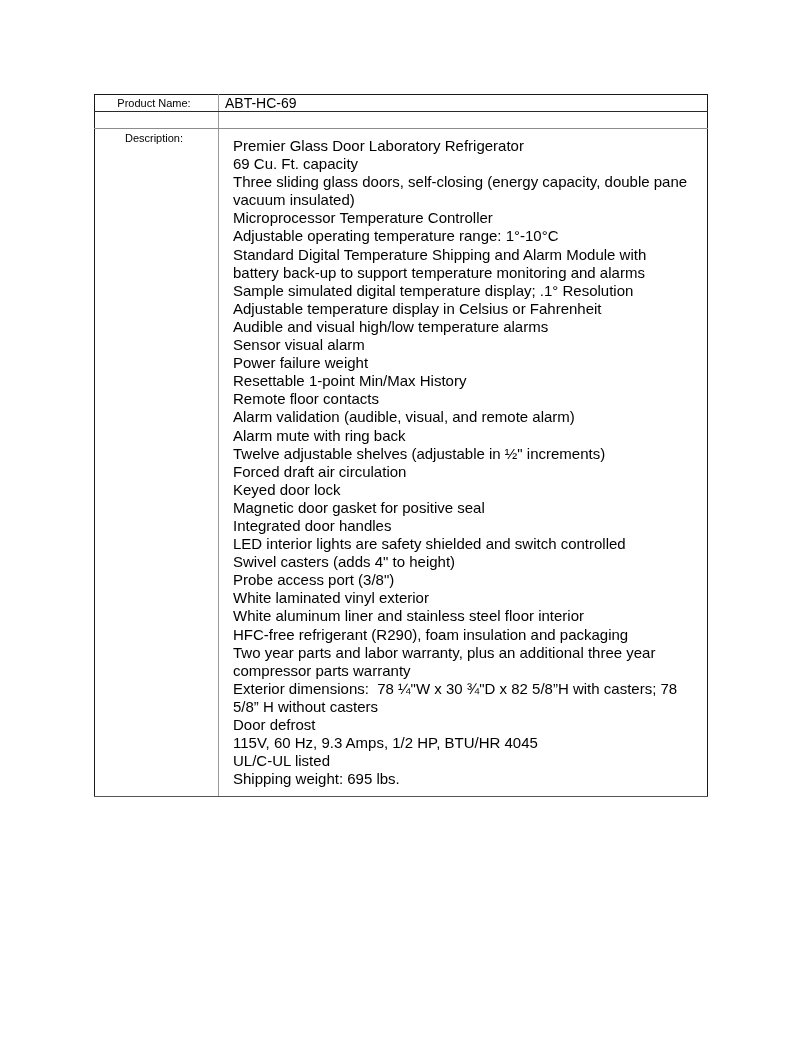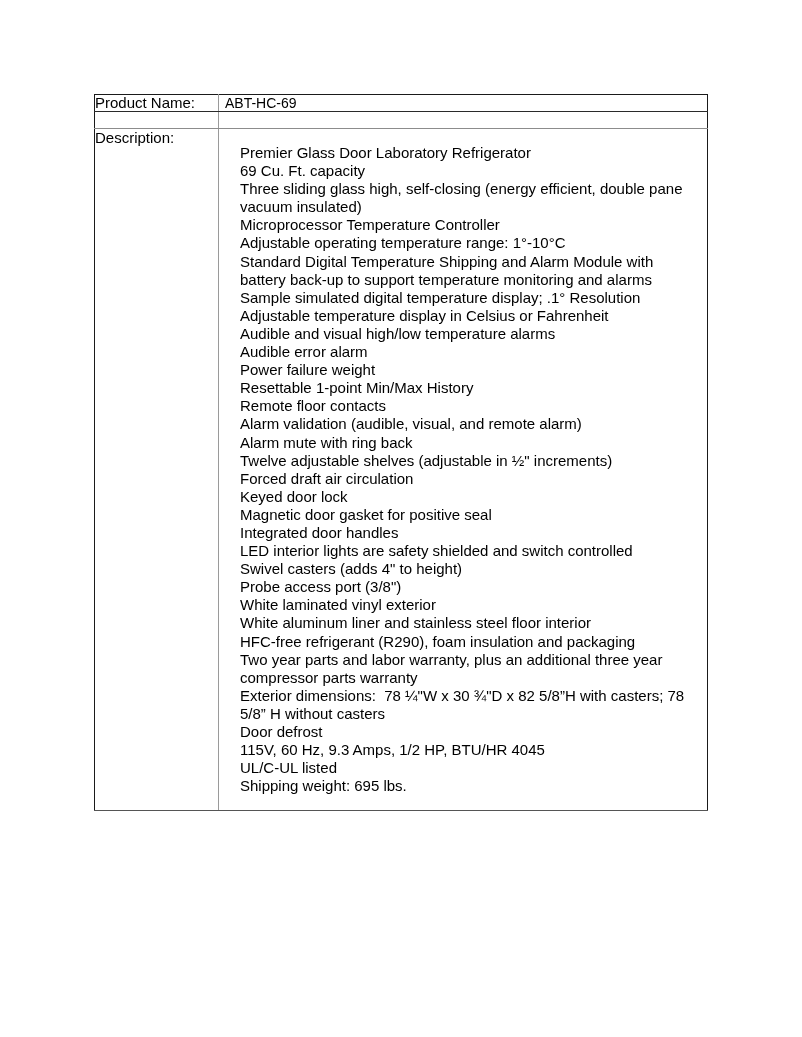--- a/index.html
+++ b/index.html
@@ -37,40 +37,40 @@
     .row-blank td {
       height: 17px;
       border-bottom: 1px solid #8c8c8c;
     }
     .row-desc td {
       border-bottom: 1px solid #555555;
     }
     .cell-label {
       border-left: 1px solid #1a1a1a;
       border-right: 1px solid #9a9a9a;
-      text-align: left;
-      font-size: 15px;
+      text-align: center;
+      font-size: 11px;
       line-height: 16px;
       padding-right: 5px !important;
       box-sizing: border-box;
     }
     .cell-value {
       border-right: 1px solid #1a1a1a;
       padding-left: 6px !important;
       box-sizing: border-box;
     }
     .name-value {
       font-size: 14px;
       line-height: 16px;
     }
     .row-desc .cell-label {
       padding-top: 1px !important;
     }
     .desc-list {
-      margin: 15px;
+      margin: 8px;
       padding: 0;
       list-style: none;
       font-size: 15px;
       line-height: 18.1px;
       padding-top: 0px;
     }
     .desc-list li {
       margin: 0;
       padding: 0;
       white-space: pre-wrap;
@@ -92,30 +92,30 @@
   <tr class="row-blank">
     <td class="cell-label"></td>
     <td class="cell-value"></td>
   </tr>
   <tr class="row-desc">
     <td class="cell-label">Description:</td>
     <td class="cell-value">
       <ul class="desc-list" id="desc-list">
             <li>Premier Glass Door Laboratory Refrigerator</li>
             <li>69 Cu. Ft. capacity</li>
-            <li>Three sliding glass high, self-closing (energy efficient, double pane</li>
+            <li>Three sliding glass doors, self-closing (energy capacity, double pane</li>
             <li>vacuum insulated)</li>
             <li>Microprocessor Temperature Controller</li>
             <li>Adjustable operating temperature range: 1°-10°C</li>
             <li>Standard Digital Temperature Shipping and Alarm Module with</li>
             <li>battery back-up to support temperature monitoring and alarms</li>
             <li>Sample simulated digital temperature display; .1° Resolution</li>
             <li>Adjustable temperature display in Celsius or Fahrenheit</li>
             <li>Audible and visual high/low temperature alarms</li>
-            <li>Audible error alarm</li>
+            <li>Sensor visual alarm</li>
             <li>Power failure weight</li>
             <li>Resettable 1-point Min/Max History</li>
             <li>Remote floor contacts</li>
             <li>Alarm validation (audible, visual, and remote alarm)</li>
             <li>Alarm mute with ring back</li>
             <li>Twelve adjustable shelves (adjustable in ½" increments)</li>
             <li>Forced draft air circulation</li>
             <li>Keyed door lock</li>
             <li>Magnetic door gasket for positive seal</li>
             <li>Integrated door handles</li>

